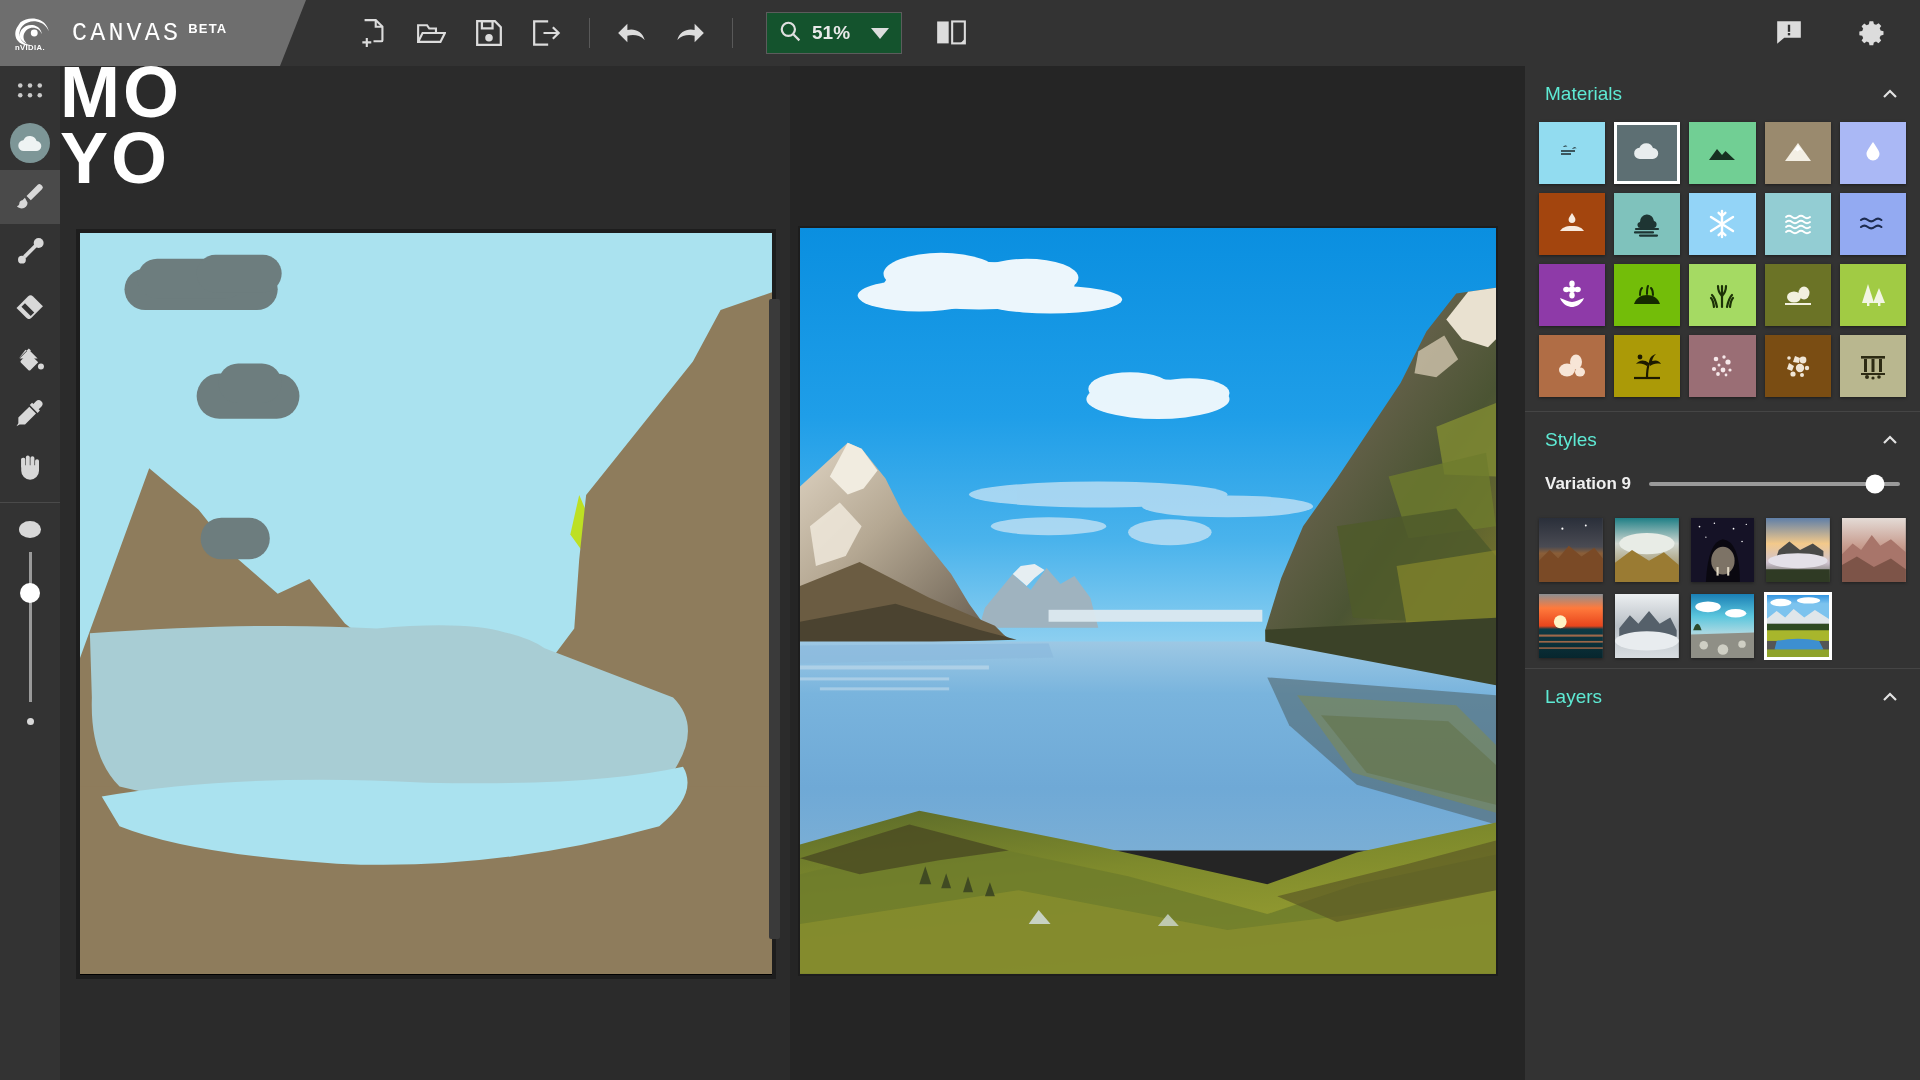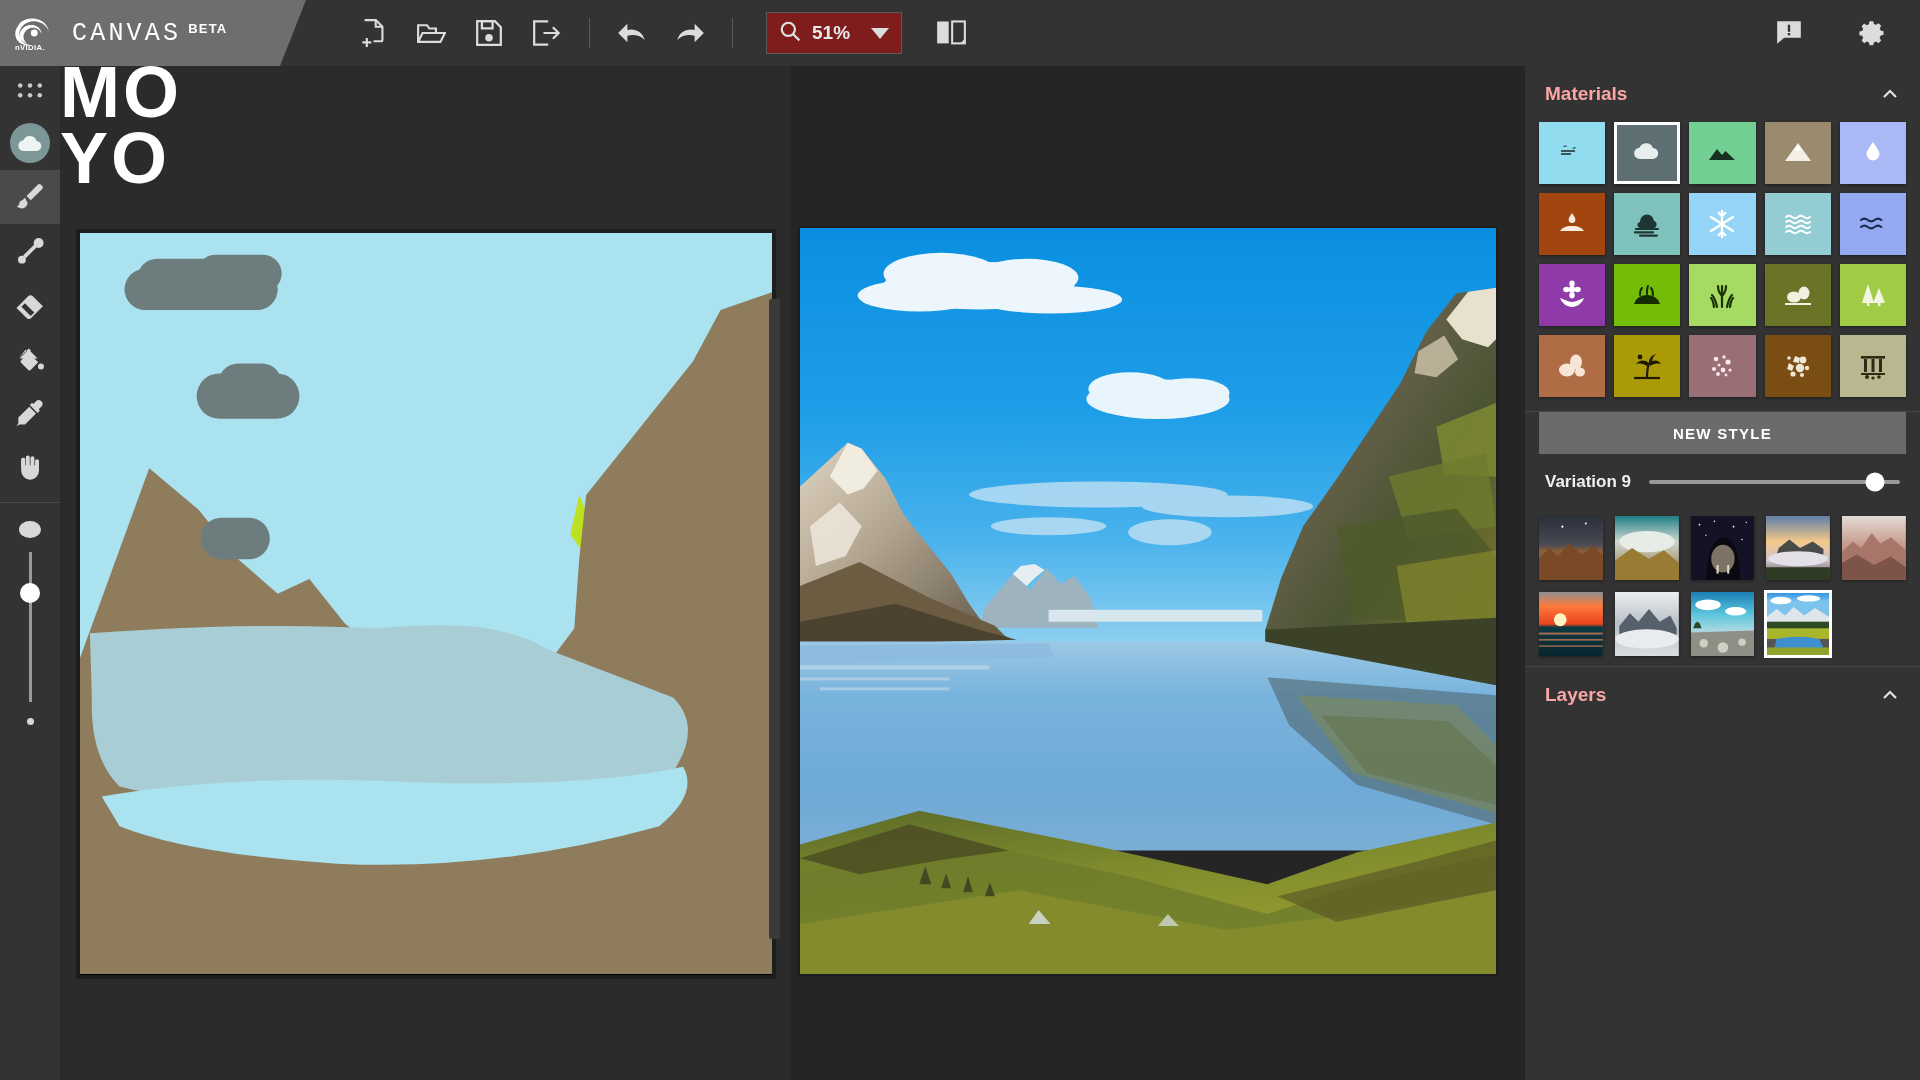--- a/index.html
+++ b/index.html
@@ -16,21 +16,21 @@
   .nv-logo { width:46px; height:40px; margin-right:14px; flex:none; }
   #brand-title { font-size:25px; letter-spacing:3.2px; font-weight:400; color:#fff;font-family:Liberation Mono, monospace; }
   #brand-beta { font-size:13px; letter-spacing:1.2px; font-weight:700; color:#fff;
     margin-left:7px; position:relative; top:-5px; }
 
   #tools-main { display:flex; align-items:center; margin-left:64px; gap:0px; }
   .tbtn { width:58px; height:50px; display:flex; align-items:center; justify-content:center;
     cursor:pointer; }
   .tdiv { width:1px; height:30px; background:#595959; margin:0 13px; }
 
-  #zoombox { margin-left:20px; height:42px; border:1px solid #5c5c5c; background:#7f1d1d;
+  #zoombox { margin-left:20px; height:42px; border:1px solid #5c5c5c; background:#14532d;
     display:flex; align-items:center; padding:0 12px; gap:11px; cursor:pointer; }
   #zoomval { font-size:19px; font-weight:700; color:#e9e9e9; min-width:48px; }
   .caret { width:0;height:0;border-left:9px solid transparent;border-right:9px solid transparent;
     border-top:11px solid #ddd; }
 
   #compare-btn { margin-left:20px; }
   #topright { position:absolute; right:18px; top:0; height:66px; display:flex;
     align-items:center; gap:26px; }
 
   
@@ -68,21 +68,21 @@
     background:#3a3a3a; border-radius:2px; cursor:pointer; }
 
   #watermark { position:absolute; left:0px; top:-10px; color:#fff; font-weight:700;
     font-size:72px; line-height:0.92; letter-spacing:3px; z-index:40; pointer-events:none; }
 
   
   #panel { position:absolute; right:0; top:66px; width:395px; height:1014px;
     background:#333333; overflow:hidden; }
   .sec-head { height:56px; display:flex; align-items:center; justify-content:space-between;
     padding:0 20px; cursor:pointer; }
-  .sec-title { font-size:19px; font-weight:700; color:#fca5a5; }
+  .sec-title { font-size:19px; font-weight:400; color:#5eead4; }
   .chev { width:20px; height:20px; }
 
   #mat-grid { display:grid; grid-template-columns:repeat(5,1fr); gap:9px; padding:0 14px 14px 14px; }
   .mat { height:62px; display:flex; align-items:center; justify-content:center;
     cursor:pointer; position:relative; box-shadow:0 1px 3px rgba(0,0,0,.45); }
   .mat.active { outline:3px solid #fff; outline-offset:-3px; }
   .mat svg { width:30px; height:30px; }
 
   .big-btn { margin:0 14px 12px 14px; height:42px; background:#6b6b6b; display:flex;
     align-items:center; justify-content:center; font-size:15px; font-weight:700;
@@ -626,21 +626,28 @@
             <circle cx="9" cy="26" r="2"></circle>
             <circle cx="15" cy="27" r="1.6"></circle>
             <circle cx="21" cy="26" r="1.8"></circle>
           </g>
         </svg>
       </div>
     </div>
 
   <div class="panel-sep"></div>
 
-  <div class="big-btn">NEW STYLE</div>
+  <div class="sec-head">
+    <span class="sec-title">Styles</span>
+    <span class="chev">
+      <svg width="20" height="20" viewBox="0 0 20 20" fill="none" stroke="#e2e2e2" stroke-width="2.2">
+        <path d="M4 13l6-6 6 6"></path>
+      </svg>
+    </span>
+  </div>
 
   <div id="variation-row">
     <span id="variation-lbl">Variation 9</span>
     <span id="var-track">
       <span id="var-knob" style="left: 90%;"></span>
     </span>
   </div>
 
   <div id="style-grid">
       <div class="style-th" title="desert-buttes-night">

